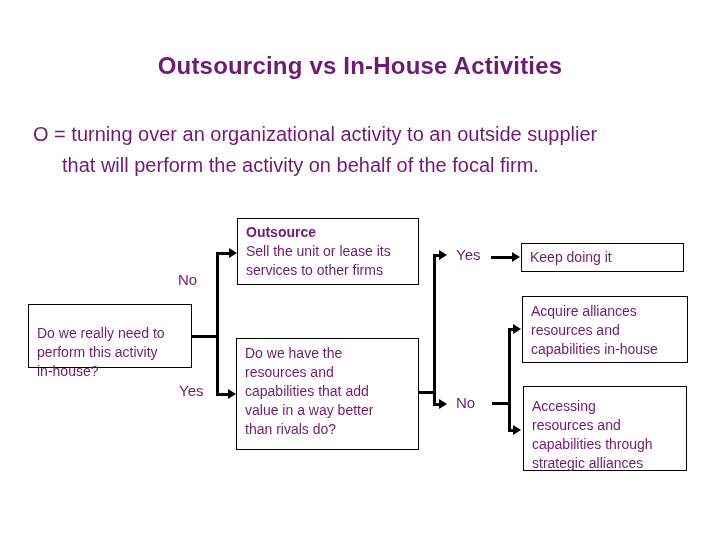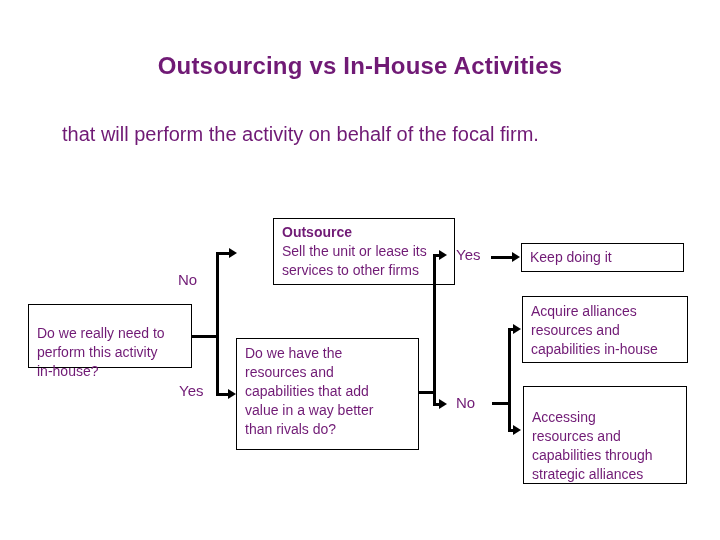--- a/index.html
+++ b/index.html
@@ -38,25 +38,25 @@
     border: 1.5px solid #000000;
     background: #ffffff;
     font-size: 14px;
     line-height: 19px;
     padding: 3px 8px;
   }
   .pre { white-space: pre-line; }
   .bold { font-weight: bold; }
 
   .box-a { left: 28px;  top: 304px; width: 164px; height: 64px;  padding-top: 19px; }
-  .box-b { left: 237px; top: 218px; width: 182px; height: 67px;  padding-top: 4px; margin-left: 36px; }
+  .box-b { left: 237px; top: 218px; width: 182px; height: 67px;  padding-top: 4px; }
   .box-c { left: 236px; top: 338px; width: 183px; height: 112px; padding-top: 5px; }
   .box-d { left: 521px; top: 243px; width: 163px; height: 29px; display: flex; align-items: center; }
   .box-e { left: 522px; top: 296px; width: 166px; height: 67px;  padding-top: 5px; }
-  .box-f { left: 523px; top: 386px; width: 164px; height: 98px;  padding-top: 21px; }
+  .box-f { left: 523px; top: 386px; width: 164px; height: 85px;  padding-top: 10px; }
 
   .fc-label {
     position: absolute;
     font-size: 15px;
     line-height: 16px;
   }
   .lbl-no-left   { left: 178px; top: 272px; }
   .lbl-yes-left  { left: 179px; top: 383px; }
   .lbl-yes-right { left: 456px; top: 247px; }
   .lbl-no-right  { left: 456px; top: 395px; }
@@ -71,20 +71,21 @@
   }
 </style>
 </head>
 <body>
 
 <div class="slide">
 
   <div class="title">Outsourcing vs In-House Activities</div>
 
   <div class="definition">
+    <div class="line1">O = turning over an organizational activity to an outside supplier</div>
     <div class="line2">that will perform the activity on behalf of the focal firm.</div>
   </div>
 
   <div class="fc-box box-a">
     <span class="pre">Do we really need to
 perform this activity
 in-house?</span>
   </div>
 
   <div class="fc-box box-b">

